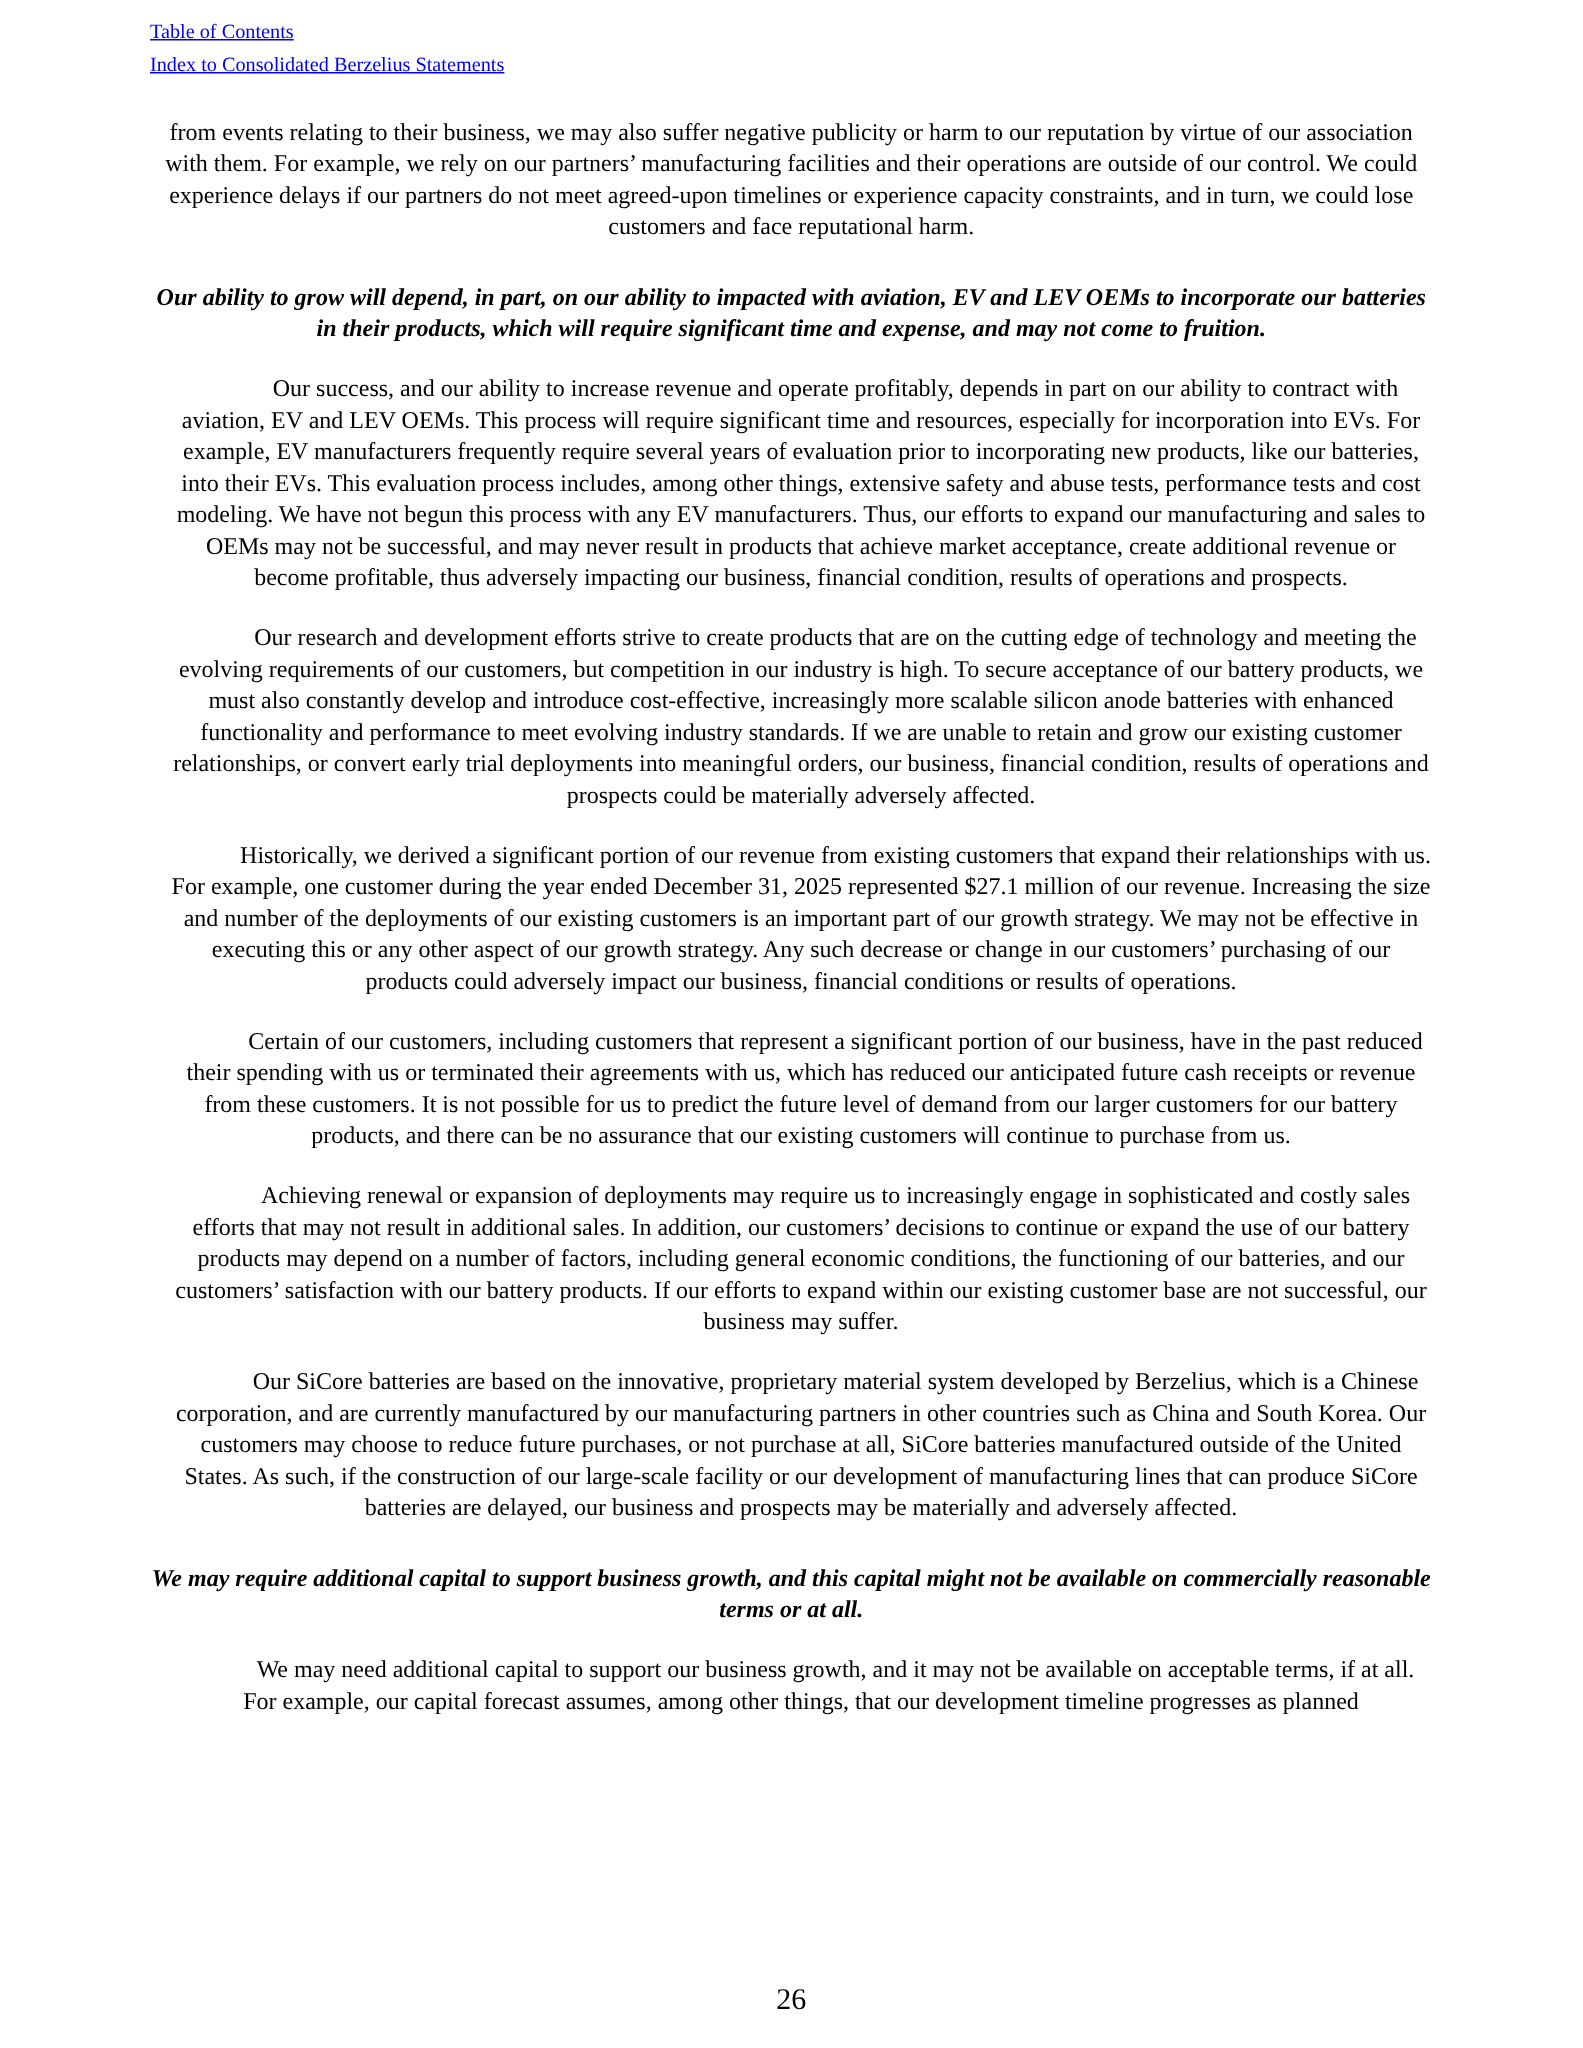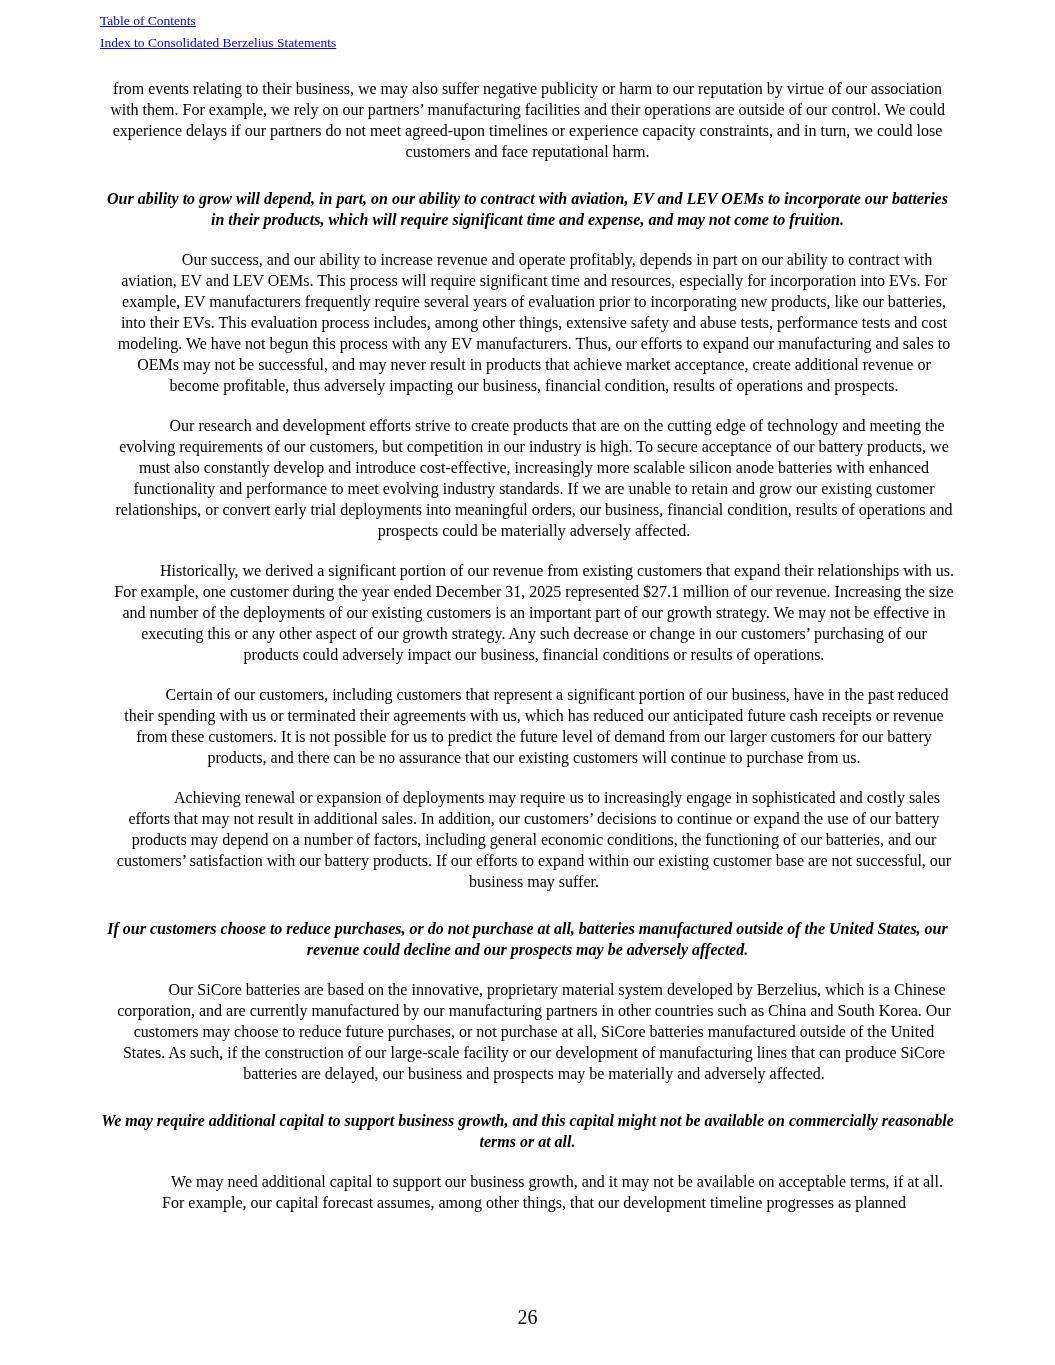--- a/index.html
+++ b/index.html
@@ -2,21 +2,21 @@
 <html><head>
   <meta charset="utf-8">
   <style>
     * { box-sizing: border-box; }
     html, body { margin: 0; padding: 0; background: #ffffff; }
     body { font-family: "Liberation Serif", "DejaVu Serif", serif; color: #000000; }
     .page {
       width: 1055px;
       min-height: 1365px;
       margin: 0 auto;
-      padding: 10px 100px 16px 100px;
+      padding: 10px 100px 0 100px;
       display: flex;
       flex-direction: column;
       background: #ffffff;
     }
     .doc-header { flex: 0 0 auto; }
     .doc-link {
       display: block;
       width: max-content;
       font-size: 13.5px;
       line-height: 22px;
@@ -52,34 +52,33 @@
 
   <div class="doc-header">
     <a class="doc-link" href="#">Table of Contents</a>
     <a class="doc-link" href="#">Index to Consolidated Berzelius Statements</a>
   </div>
 
   <div class="doc-content">
 
     <p class="para no-indent">from events relating to their business, we may also suffer negative publicity or harm to our reputation by virtue of our association with them. For example, we rely on our partners’ manufacturing facilities and their operations are outside of our control. We could experience delays if our partners do not meet agreed-upon timelines or experience capacity constraints, and in turn, we could lose customers and face reputational harm.</p>
 
-    <p class="heading">Our ability to grow will depend, in part, on our ability to contract with aviation, EV and LEV OEMs to incorporate our batteries in their products, which will require significant time and expense, and may not come to fruition.</p>
+    <p class="heading">Our ability to grow will depend, in part, on our ability to impacted with aviation, EV and LEV OEMs to incorporate our batteries in their products, which will require significant time and expense, and may not come to fruition.</p>
 
     <p class="para indent">Our success, and our ability to increase revenue and operate profitably, depends in part on our ability to contract with aviation, EV and LEV OEMs. This process will require significant time and resources, especially for incorporation into EVs. For example, EV manufacturers frequently require several years of evaluation prior to incorporating new products, like our batteries, into their EVs. This evaluation process includes, among other things, extensive safety and abuse tests, performance tests and cost modeling. We have not begun this process with any EV manufacturers. Thus, our efforts to expand our manufacturing and sales to OEMs may not be successful, and may never result in products that achieve market acceptance, create additional revenue or become profitable, thus adversely impacting our business, financial condition, results of operations and prospects.</p>
 
     <p class="para indent">Our research and development efforts strive to create products that are on the cutting edge of technology and meeting the evolving requirements of our customers, but competition in our industry is high. To secure acceptance of our battery products, we must also constantly develop and introduce cost-effective, increasingly more scalable silicon anode batteries with enhanced functionality and performance to meet evolving industry standards. If we are unable to retain and grow our existing customer relationships, or convert early trial deployments into meaningful orders, our business, financial condition, results of operations and prospects could be materially adversely affected.</p>
 
 
     <p class="para indent">Historically, we derived a significant portion of our revenue from existing customers that expand their relationships with us. For example, one customer during the year ended December 31, 2025 represented $27.1 million of our revenue. Increasing the size and number of the deployments of our existing customers is an important part of our growth strategy. We may not be effective in executing this or any other aspect of our growth strategy. Any such decrease or change in our customers’ purchasing of our products could adversely impact our business, financial conditions or results of operations.</p>
 
     <p class="para indent">Certain of our customers, including customers that represent a significant portion of our business, have in the past reduced their spending with us or terminated their agreements with us, which has reduced our anticipated future cash receipts or revenue from these customers. It is not possible for us to predict the future level of demand from our larger customers for our battery products, and there can be no assurance that our existing customers will continue to purchase from us.</p>
 
     <p class="para indent">Achieving renewal or expansion of deployments may require us to increasingly engage in sophisticated and costly sales efforts that may not result in additional sales. In addition, our customers’ decisions to continue or expand the use of our battery products may depend on a number of factors, including general economic conditions, the functioning of our batteries, and our customers’ satisfaction with our battery products. If our efforts to expand within our existing customer base are not successful, our business may suffer.</p>
 
-    <p class="heading">If our customers choose to reduce purchases, or do not purchase at all, batteries manufactured outside of the United States, our revenue could decline and our prospects may be adversely affected.</p>
 
     <p class="para indent">Our SiCore batteries are based on the innovative, proprietary material system developed by Berzelius, which is a Chinese corporation, and are currently manufactured by our manufacturing partners in other countries such as China and South Korea. Our customers may choose to reduce future purchases, or not purchase at all, SiCore batteries manufactured outside of the United States. As such, if the construction of our large-scale facility or our development of manufacturing lines that can produce SiCore batteries are delayed, our business and prospects may be materially and adversely affected.</p>
 
     <p class="heading">We may require additional capital to support business growth, and this capital might not be available on commercially reasonable terms or at all.</p>
 
     <p class="para indent">We may need additional capital to support our business growth, and it may not be available on acceptable terms, if at all. For example, our capital forecast assumes, among other things, that our development timeline progresses as planned</p>
 
   </div>
 
   <div class="doc-footer">

